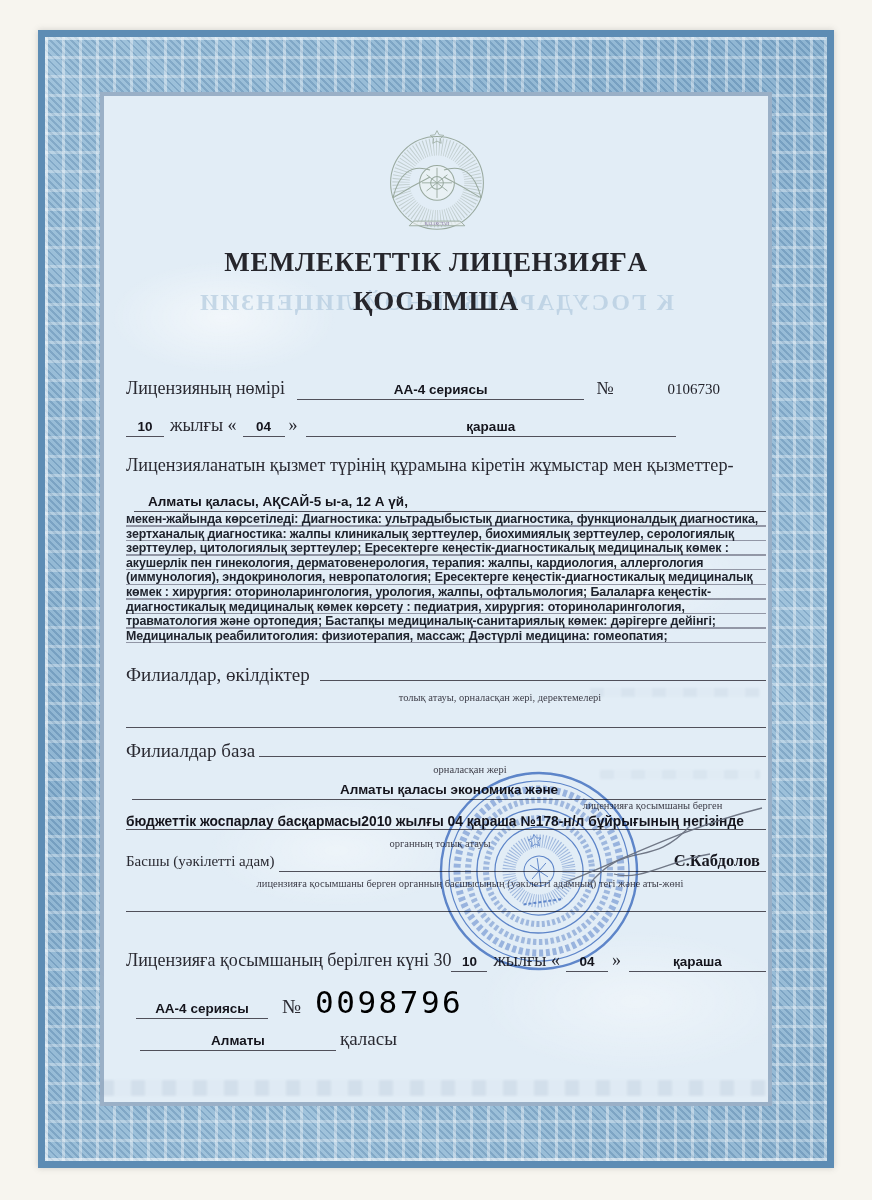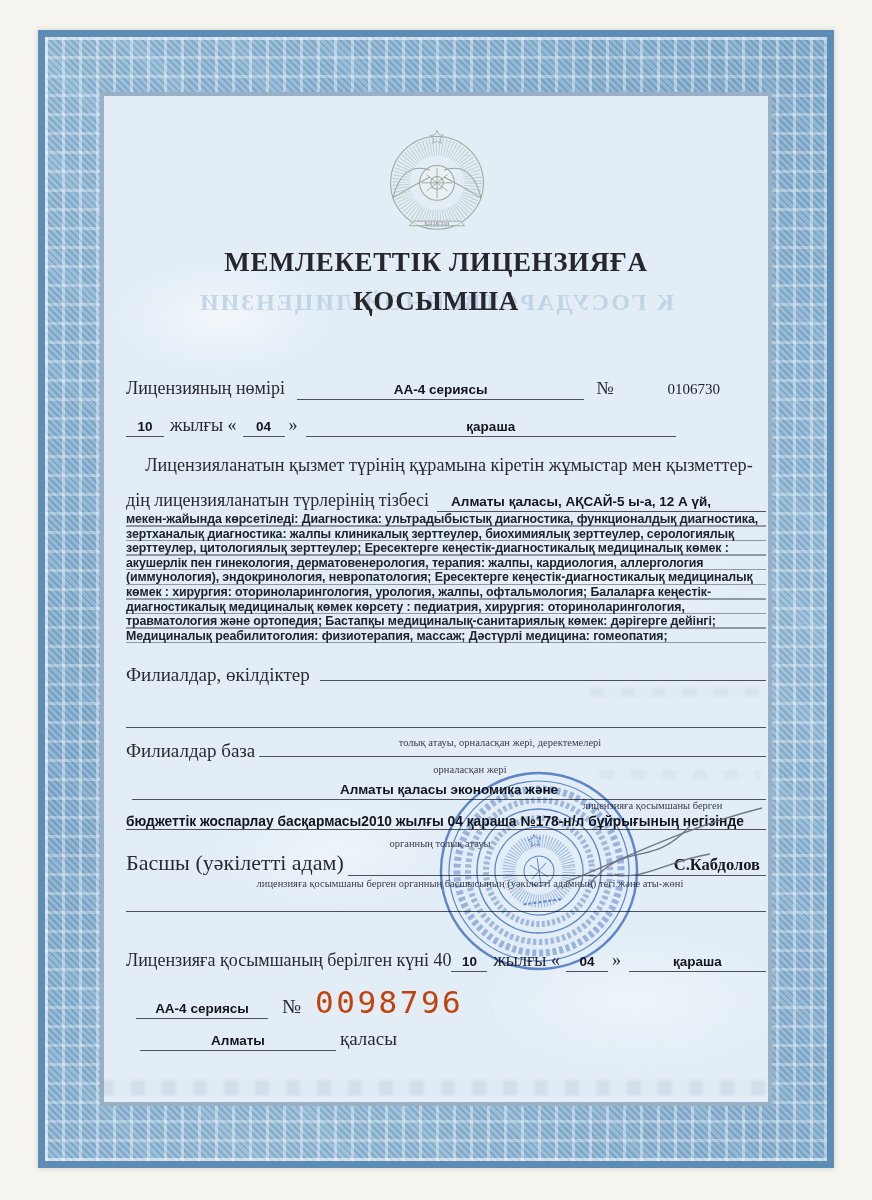--- a/index.html
+++ b/index.html
@@ -45,21 +45,21 @@
   .num{font-size:15px;color:#23232b;padding-left:40px;}
   .cap{position:absolute;font-size:10.5px;color:#3d3d48;text-align:center;z-index:3;}
   .rule{position:absolute;border-top:1.4px solid #50505a;height:0;z-index:3;}
   .details{
     position:absolute;left:126px;top:512px;width:640px;z-index:3;
     font-family:"Liberation Sans",sans-serif;font-weight:700;
     font-size:12.4px;line-height:14.6px;color:#20242e;letter-spacing:-.1px;
     background:repeating-linear-gradient(to bottom, transparent 0 13.1px, rgba(80,80,100,.55) 13.1px 14.6px);
   }
   .bignum{font-family:"DejaVu Sans Mono",monospace;font-size:31px;font-weight:400;
-          letter-spacing:2.5px;color:#c2410c;}
+          letter-spacing:2.5px;color:#000000;}
   .boldname{font-weight:bold;font-size:16.5px;color:#17171f;}
   .artifact{position:absolute;z-index:2;filter:blur(1px);opacity:.5;
     background:repeating-linear-gradient(90deg, rgba(140,160,185,.35) 0 14px, rgba(195,208,222,.2) 14px 31px);}
   svg{display:block;}
   .emblem{position:absolute;left:358px;top:126px;z-index:2;}
   .stamp{position:absolute;left:436px;top:768px;z-index:5;mix-blend-mode:multiply;opacity:.85;}
   .sig{position:absolute;left:558px;top:798px;z-index:6;}
 </style>
 </head>
 <body>
@@ -97,54 +97,53 @@
 
 <div class="row" style="left:126px;top:415px;width:640px;">
   <span class="u" style="width:38px;"><span class="val">10</span></span>
   <span class="lbl" style="margin:0 6px;">жылғы «</span>
   <span class="u" style="width:42px;"><span class="val">04</span></span>
   <span class="lbl" style="margin:0 8px 0 4px;">»</span>
   <span class="u grow"><span class="val">қараша</span></span>
   <span style="width:90px;"></span>
 </div>
 
-<div class="row" style="left:126px;top:455px;width:646px;justify-content:center;">
+<div class="row" style="left:126px;top:455px;width:646px;">
   <span class="lbl" style="font-size:18.2px;">Лицензияланатын қызмет түрінің құрамына кіретін жұмыстар мен қызметтер-</span>
 </div>
 <div class="row" style="left:126px;top:490px;width:640px;">
-  <span class="lbl">дің лицензияланатын түрлерінің тізбесі</span>
   <span class="u grow" style="margin-left:8px;text-align:left;padding-left:14px;"><span class="val">Алматы қаласы, АҚСАЙ-5 ы-а, 12 А үй,</span></span>
 </div>
 <div class="details">мекен-жайында көрсетіледі: Диагностика: ультрадыбыстық диагностика, функционалдық диагностика, зертханалық диагностика: жалпы клиникалық зерттеулер, биохимиялық зерттеулер, серологиялық зерттеулер, цитологиялық зерттеулер; Ересектерге кеңестік-диагностикалық медициналық көмек : акушерлік пен гинекология, дерматовенерология, терапия: жалпы, кардиология, аллергология (иммунология), эндокринология, невропатология; Ересектерге кеңестік-диагностикалық медициналық көмек : хирургия: оториноларингология, урология, жалпы, офтальмология; Балаларға кеңестік-диагностикалық медициналық көмек көрсету : педиатрия, хирургия: оториноларингология, травматология және ортопедия; Бастапқы медициналық-санитариялық көмек: дәрігерге дейінгі; Медициналық реабилитоголия: физиотерапия, массаж; Дәстүрлі медицина: гомеопатия;</div>
 
 <div class="row" style="left:126px;top:664px;width:640px;">
   <span class="lbl" style="font-size:19px;">Филиалдар, өкілдіктер</span>
   <span class="u grow" style="margin-left:10px;"></span>
 </div>
-<div class="cap" style="left:330px;top:692px;width:340px;margin-top:45px;">толық атауы, орналасқан жері, деректемелері</div>
+<div class="cap" style="left:330px;top:692px;width:340px;">толық атауы, орналасқан жері, деректемелері</div>
 <div class="rule" style="left:126px;top:727px;width:640px;"></div>
 
 <div class="row" style="left:126px;top:740px;width:640px;">
   <span class="lbl" style="font-size:19px;">Филиалдар база</span>
   <span class="u grow" style="margin-left:4px;"></span>
 </div>
 <div class="cap" style="left:360px;top:764px;width:220px;">орналасқан жері</div>
 
 <div class="row" style="left:126px;top:778px;width:640px;">
   <span class="u grow" style="margin-left:6px;"><span class="val">Алматы қаласы экономика және</span></span>
 </div>
 <div class="cap" style="left:545px;top:800px;width:215px;">лицензияға қосымшаны берген</div>
 <div class="row u" style="left:126px;top:814px;width:640px;justify-content:space-between;">
   <span class="val" style="font-size:13.8px;">бюджеттік жоспарлау басқармасы</span>
   <span class="val" style="font-size:13.8px;margin-right:30px;">2010 жылғы 04 қараша №178-н/л бұйрығының негізінде</span>
 </div>
 <div class="cap" style="left:320px;top:838px;width:240px;">органның толық атауы</div>
 
 <div class="row" style="left:126px;top:850px;width:640px;">
-  <span class="lbl" style="font-size:22px;">Басшы (уәкілетті адам)</span>
+  <span class="lbl" style="font-size:15px;">Басшы (уәкілетті адам)</span>
   <span class="u grow" style="margin-left:4px;text-align:right;padding-right:6px;"><span class="boldname">С.Кабдолов</span></span>
 </div>
 <div class="cap" style="left:190px;top:878px;width:560px;">лицензияға қосымшаны берген органның басшысының (уәкілетті адамның) тегі және аты-жөні</div>
 <div class="rule" style="left:126px;top:911px;width:640px;"></div>
 
 <svg class="stamp" width="206" height="206" viewBox="0 0 206 206">
   <g stroke="#3a6cc2" fill="none" transform="rotate(-8 103 103)" opacity=".9">
     <circle cx="103" cy="103" r="98" stroke-width="2.4"></circle>
     <circle cx="103" cy="103" r="90" stroke-width="1.2"></circle>
     <circle cx="103" cy="103" r="82" stroke-width="7" stroke-dasharray="4 2.8" opacity=".55"></circle>
@@ -162,21 +161,21 @@
 
 <svg class="sig" width="214" height="104" viewBox="0 0 214 104">
   <g stroke="#646b7a" stroke-width="1.3" fill="none" opacity=".9">
     <path d="M8,84 C60,64 124,30 204,10"></path>
     <path d="M30,88 C68,40 92,72 132,28"></path>
     <path d="M56,76 C82,84 112,62 152,56"></path>
   </g>
 </svg>
 
 <div class="row" style="left:126px;top:950px;width:640px;">
-  <span class="lbl">Лицензияға қосымшаның берілген күні 40</span>
+  <span class="lbl">Лицензияға қосымшаның берілген күні 30</span>
   <span class="u" style="width:36px;"><span class="val">10</span></span>
   <span class="lbl" style="margin:0 6px;">жылғы «</span>
   <span class="u" style="width:42px;"><span class="val">04</span></span>
   <span class="lbl" style="margin:0 8px 0 4px;">»</span>
   <span class="u grow"><span class="val">қараша</span></span>
 </div>
 
 <div class="row" style="left:126px;top:984px;width:640px;align-items:baseline;">
   <span class="u" style="width:132px;margin-left:10px;"><span class="val">АА-4 сериясы</span></span>
   <span class="lbl" style="font-size:20px;margin:0 14px;">№</span>

